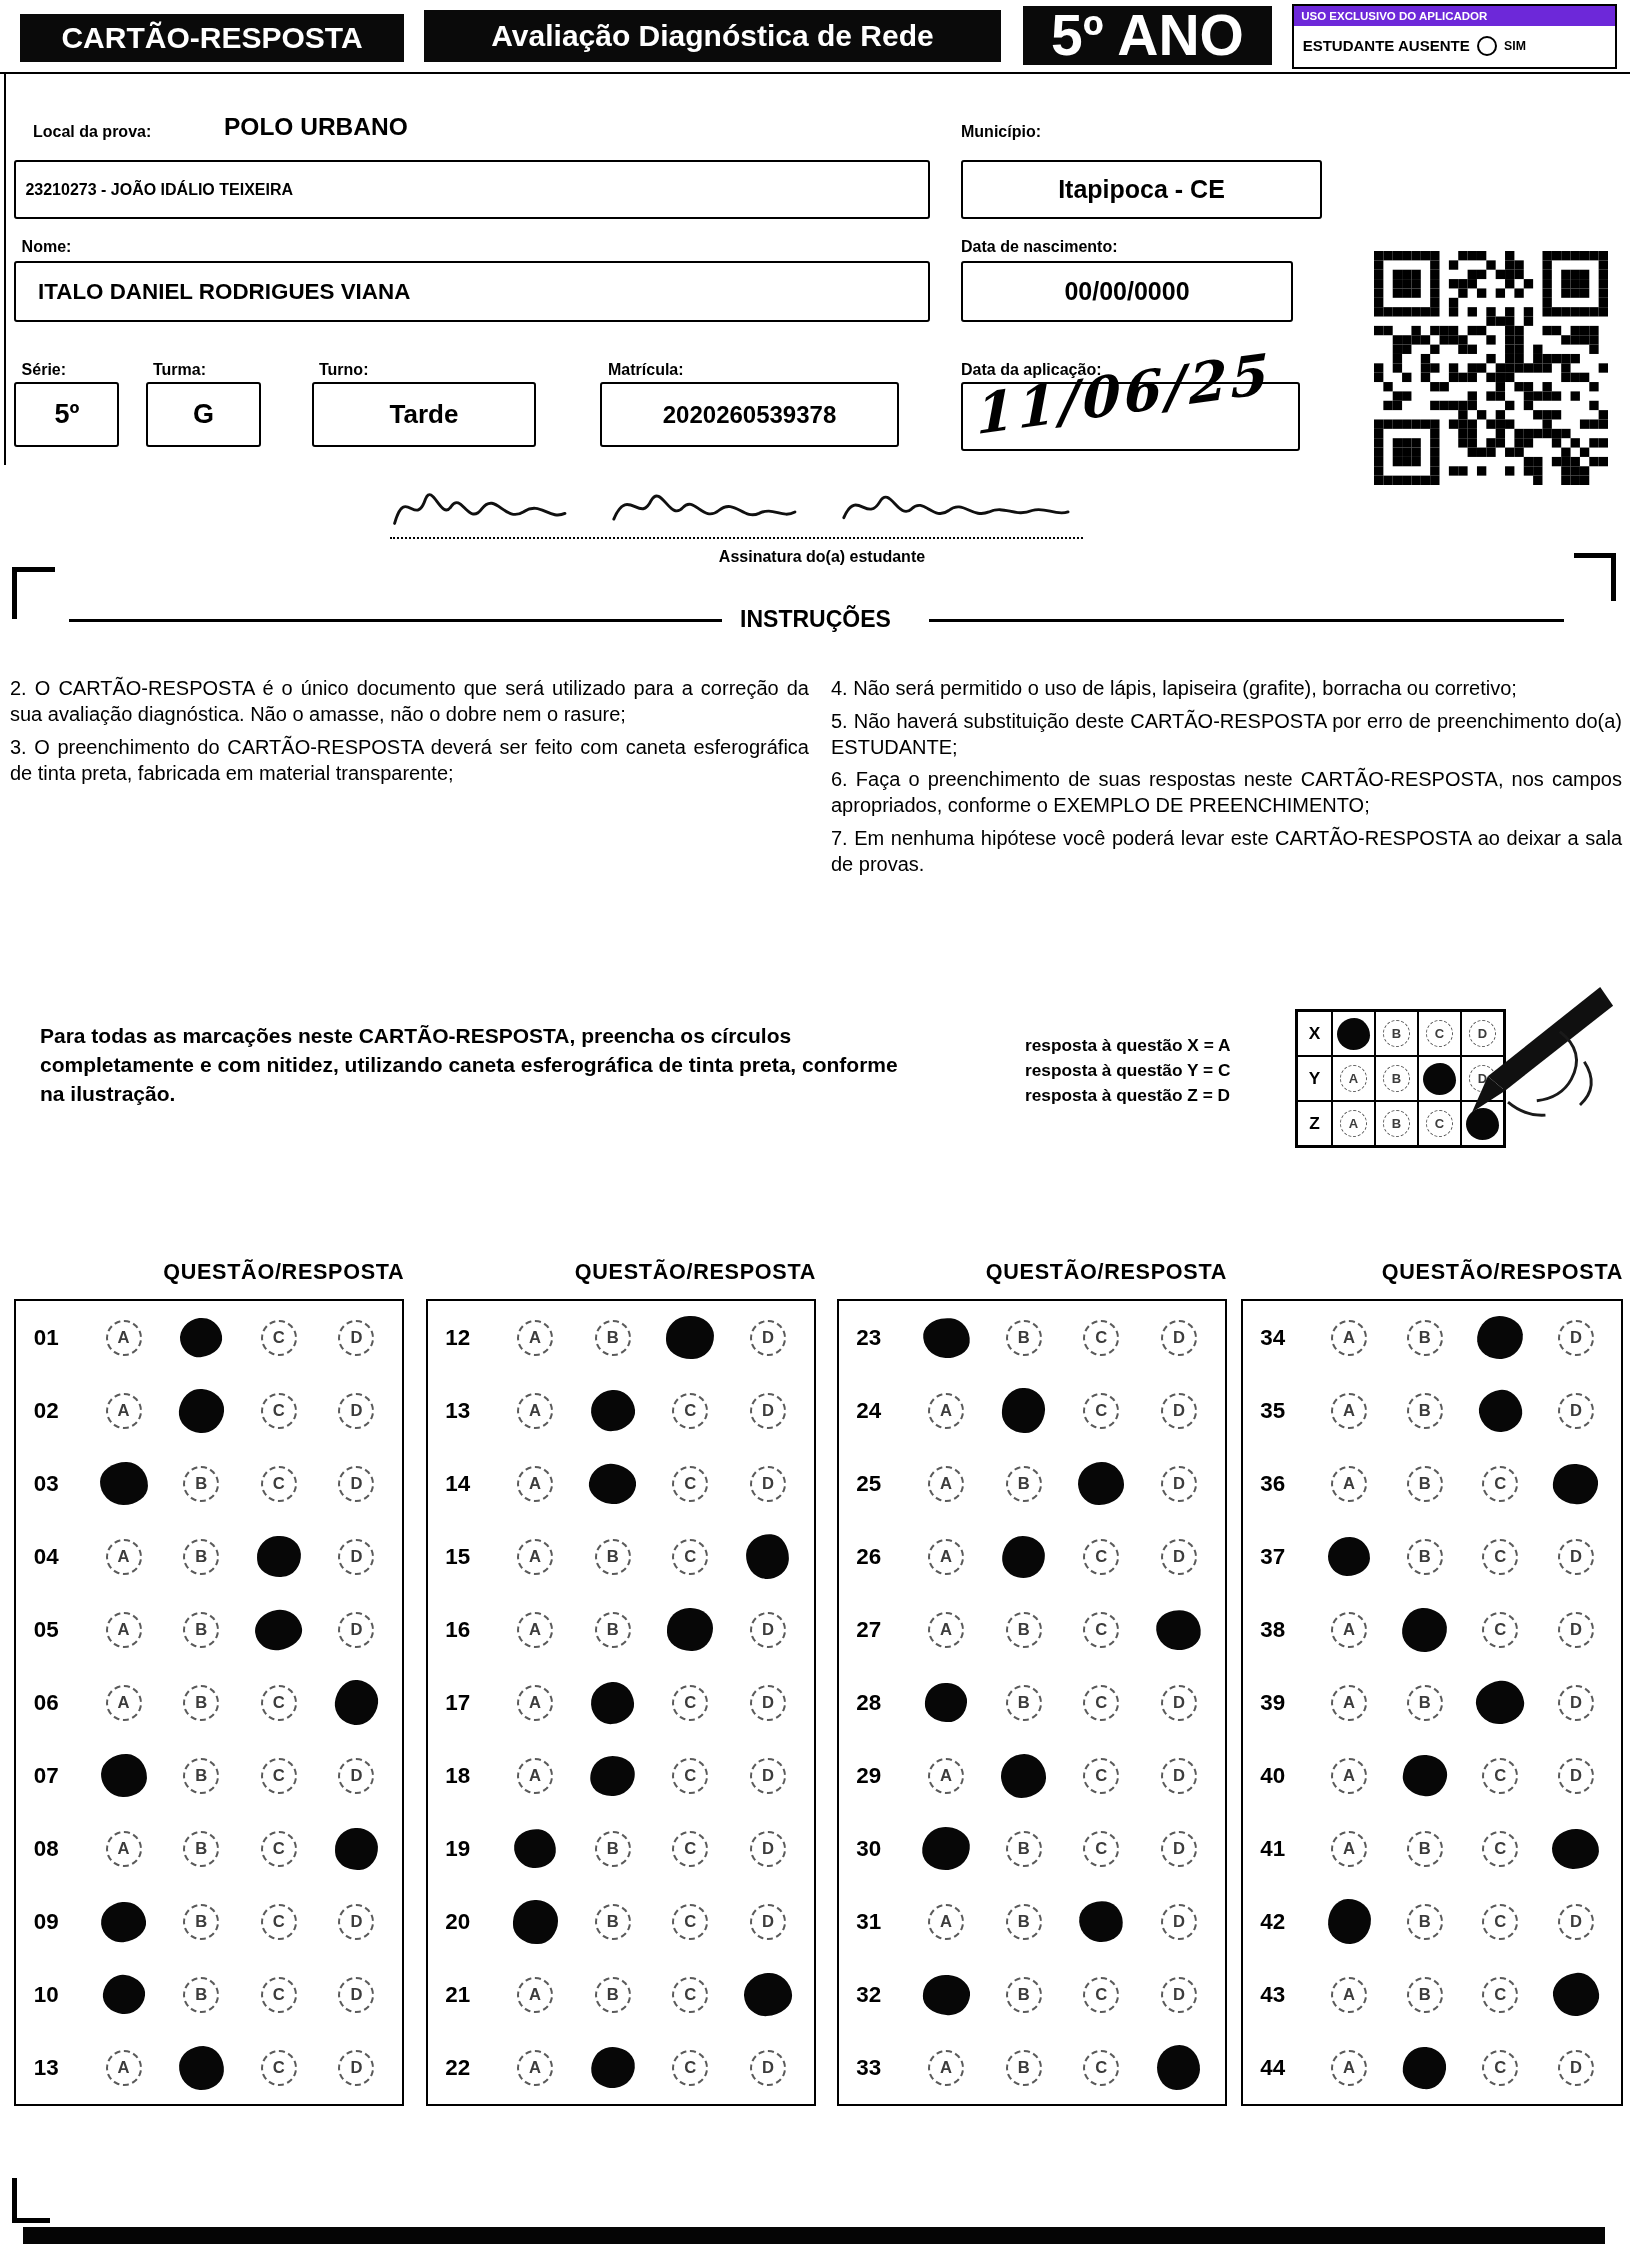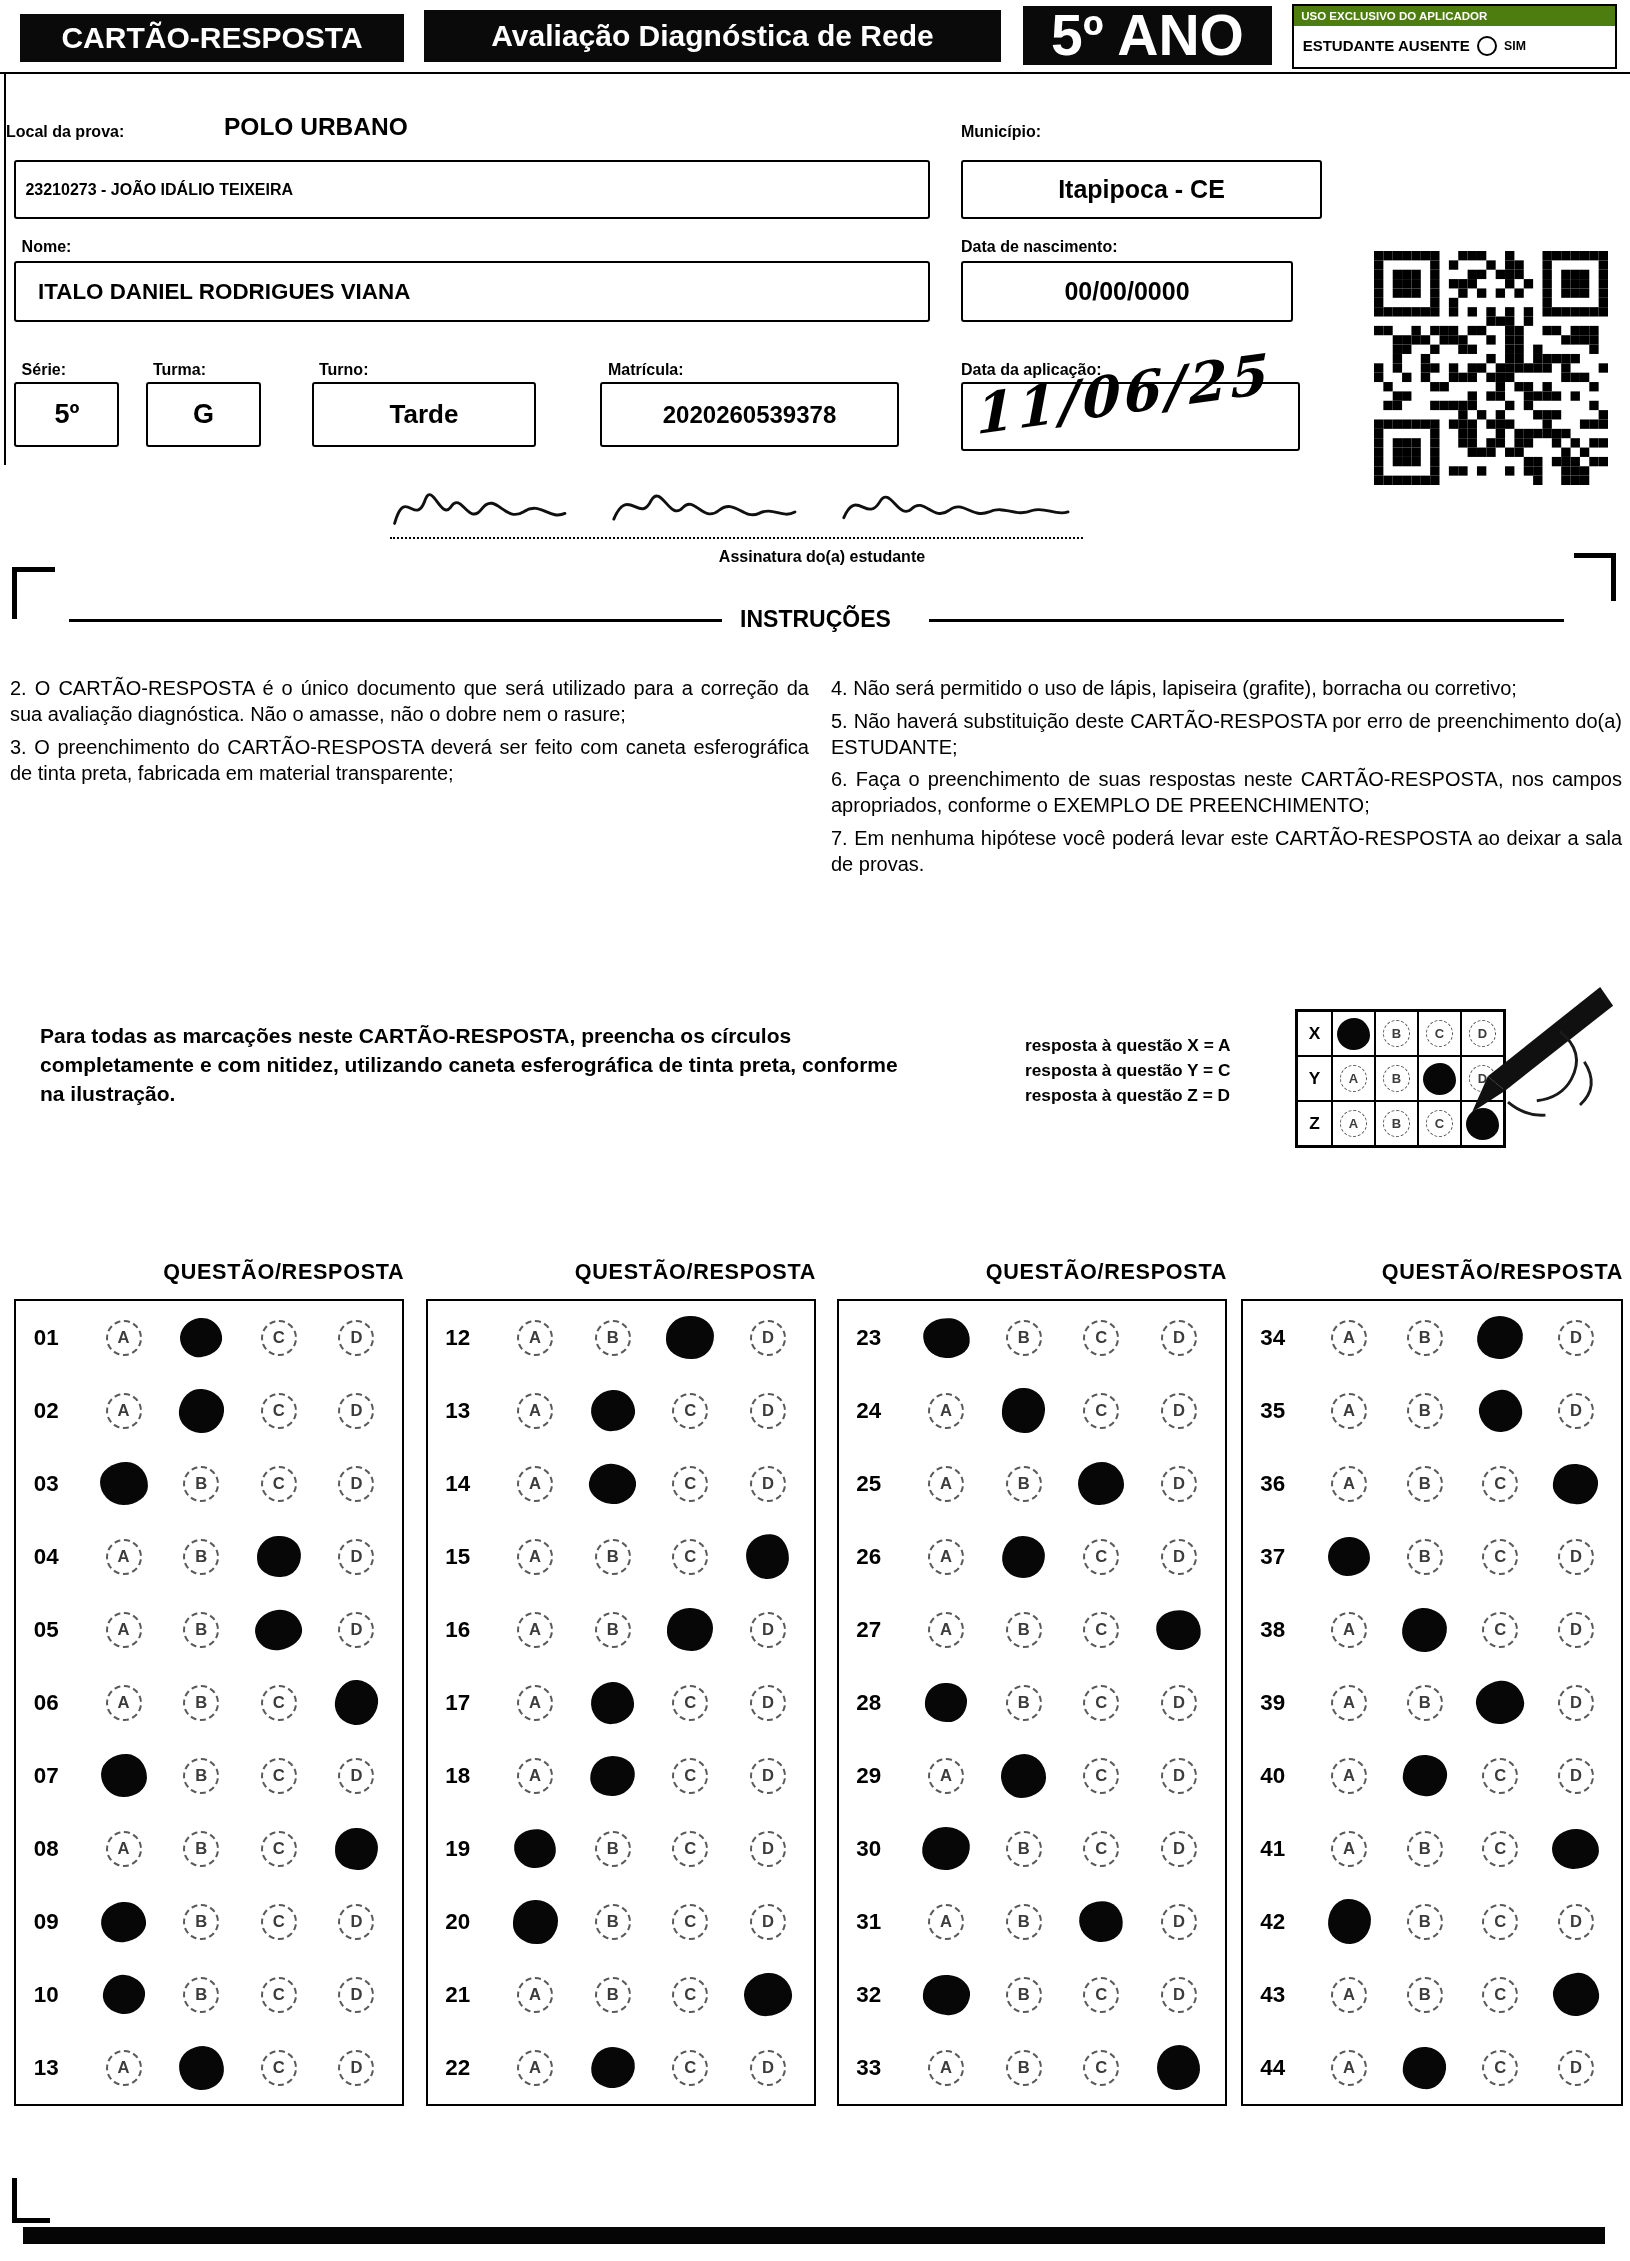--- a/index.html
+++ b/index.html
@@ -9,21 +9,21 @@
   .blackbox{background:#0a0a0a;color:#fff;display:flex;align-items:center;justify-content:center;font-weight:bold}
   .field-box{border:2.2px solid #000;border-radius:2.9px;display:flex;align-items:center;font-weight:bold;background:#fff}
   .center{justify-content:center}
   .label{font-weight:bold;font-size:16px;white-space:nowrap}
   .rule{background:#000}
   
   .hdr-card{left:20px;top:14.4px;width:384px;height:48px;font-size:30px}
   .hdr-exam{left:424px;top:10px;width:577px;height:52px;font-size:30px}
   .hdr-grade{left:1023px;top:5.8px;width:249px;height:59px;font-size:57px}
   .hdr-right{left:1292px;top:4.3px;width:325px;height:65px;border:2.2px solid #000;background:#fff}
-  .hdr-right-strip{height:20px;background:#4d7c0f;color:#fff;font-size:11.5px;font-weight:bold;display:flex;align-items:center;padding-left:7.2px}
+  .hdr-right-strip{height:20px;background:#6d28d9;color:#fff;font-size:11.5px;font-weight:bold;display:flex;align-items:center;padding-left:7.2px}
   .hdr-right-row{height:39px;display:flex;align-items:center;padding-left:8.7px;gap:7.2px}
   .absent-label{font-size:15px;font-weight:bold}
   .absent-circle{width:20px;height:20px;border:2.2px solid #000;border-radius:50%;display:inline-block}
   .absent-sim{font-size:12.3px;font-weight:bold}
   
   .handwrite{font-family:"DejaVu Serif",serif;font-style:italic;font-weight:bold;font-size:55px;letter-spacing:3.6px;transform:rotate(-8deg) skewX(-8deg);white-space:nowrap}
   
   .instr-title{font-size:23px;font-weight:bold;text-align:center}
   .instr-col{font-size:20px;line-height:26px;text-align:justify}
   .instr{margin-bottom:6.5px}
@@ -62,21 +62,21 @@
   <div class="hdr-right-strip">USO EXCLUSIVO DO APLICADOR</div>
   <div class="hdr-right-row">
     <span class="absent-label">ESTUDANTE AUSENTE</span>
     <span class="absent-circle"></span>
     <span class="absent-sim">SIM</span>
   </div>
 </div>
 <div class="abs rule" style="left:0;top:72px;width:1631px;height:2.2px"></div>
 <div class="abs rule" style="left:4.3px;top:72px;width:2.2px;height:393px"></div>
 
-<div class="abs label" style="left:6px;top:123px">Local da prova:</div>
+<div class="abs label" style="left:33px;top:123px">Local da prova:</div>
 <div class="abs" style="left:224px;top:113px;font-size:24.5px;font-weight:bold">POLO URBANO</div>
 <div class="abs label" style="left:961px;top:123px">Município:</div>
 
 <div class="abs field-box" style="left:14.4px;top:160px;width:916px;height:59px;padding-left:9px;font-size:16px">23210273 - JOÃO IDÁLIO TEIXEIRA</div>
 <div class="abs field-box center" style="left:961px;top:160px;width:361px;height:59px;font-size:25px">Itapipoca - CE</div>
 
 <div class="abs label" style="left:21.6px;top:238px">Nome:</div>
 <div class="abs label" style="left:961px;top:238px">Data de nascimento:</div>
 
 <div class="abs field-box" style="left:14.4px;top:261px;width:916px;height:61px;padding-left:21.6px;font-size:22.4px">ITALO DANIEL RODRIGUES VIANA</div>

